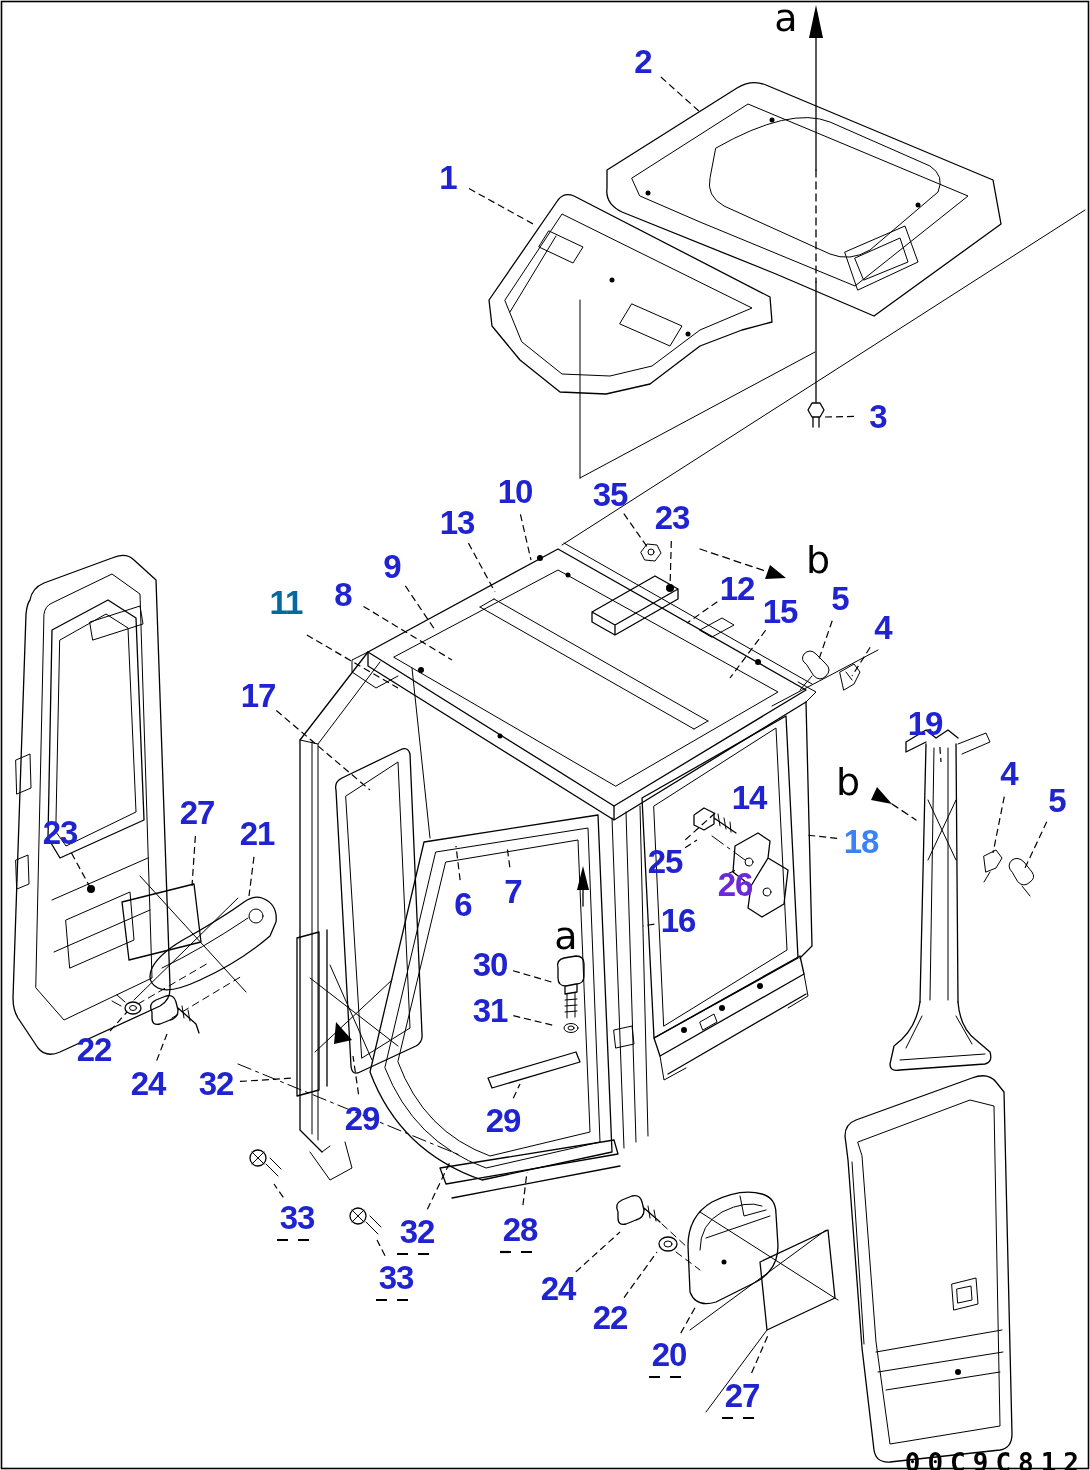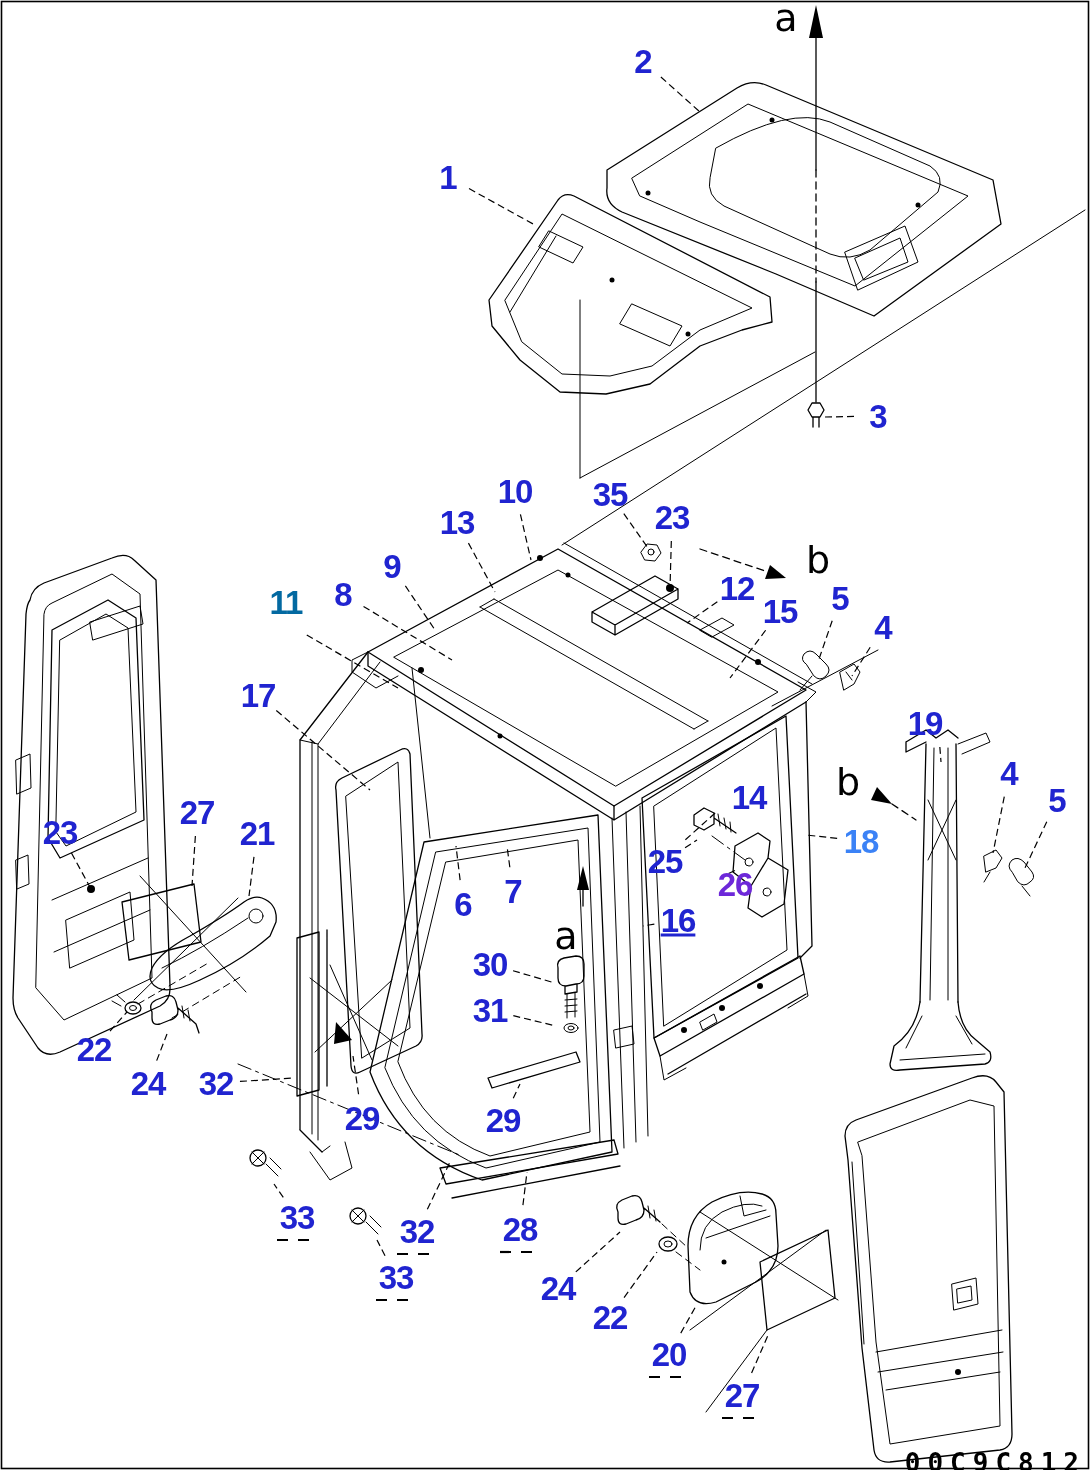--- a/index.html
+++ b/index.html
@@ -286,21 +286,21 @@
       <div class="callout" style="left: 780px; top: 611px; color: rgb(32, 36, 208);">15</div>
       <div class="callout" style="left: 840px; top: 598px; color: rgb(32, 36, 208);">5</div>
       <div class="callout" style="left: 883px; top: 627px; color: rgb(32, 36, 208);">4</div>
       <div class="callout" style="left: 925px; top: 723px; color: rgb(32, 36, 208);">19</div>
       <div class="callout" style="left: 1009px; top: 773px; color: rgb(32, 36, 208);">4</div>
       <div class="callout" style="left: 1057px; top: 800px; color: rgb(32, 36, 208);">5</div>
       <div class="callout" style="left: 861px; top: 841px; color: #3b82f6;">18</div>
       <div class="callout" style="left: 733px; top: 797px; color: rgb(32, 36, 208); margin-left: 16px;">14</div>
       <div class="callout" style="left: 665px; top: 861px; color: rgb(32, 36, 208);">25</div>
       <div class="callout" style="left: 707px; top: 884px; color: #6d28d9; margin-left: 28px;">26</div>
-      <div class="callout" style="left: 678px; top: 920px; color: rgb(32, 36, 208); text-decoration: underline;">16</div>
+      <div class="callout" style="left: 678px; top: 920px; color: rgb(32, 36, 208);">16</div>
       <div class="callout" style="left: 60px; top: 832px; color: rgb(32, 36, 208);">23</div>
       <div class="callout" style="left: 197px; top: 812px; color: rgb(32, 36, 208);">27</div>
       <div class="callout" style="left: 257px; top: 833px; color: rgb(32, 36, 208);">21</div>
       <div class="callout" style="left: 94px; top: 1049px; color: rgb(32, 36, 208);">22</div>
       <div class="callout" style="left: 148px; top: 1083px; color: rgb(32, 36, 208);">24</div>
       <div class="callout" style="left: 216px; top: 1083px; color: rgb(32, 36, 208);">32</div>
       <div class="callout" style="left: 362px; top: 1118px; color: rgb(32, 36, 208);">29</div>
       <div class="callout" style="left: 503px; top: 1120px; color: rgb(32, 36, 208);">29</div>
       <div class="callout" style="left: 490px; top: 964px; color: rgb(32, 36, 208);">30</div>
       <div class="callout" style="left: 490px; top: 1010px; color: rgb(32, 36, 208);">31</div>

